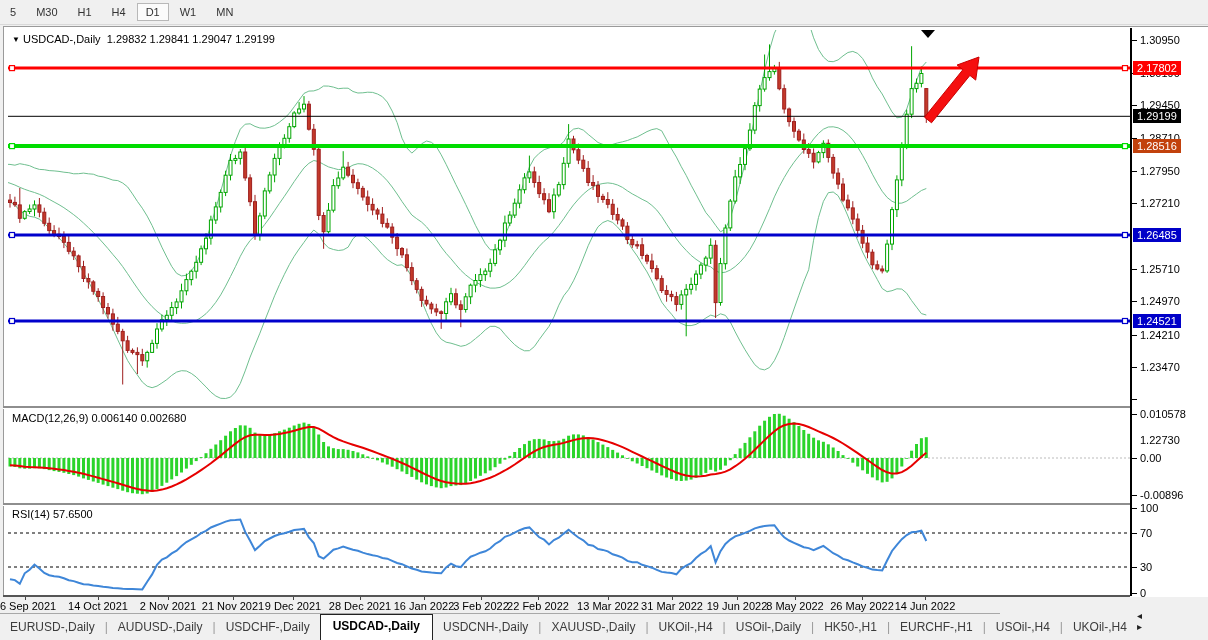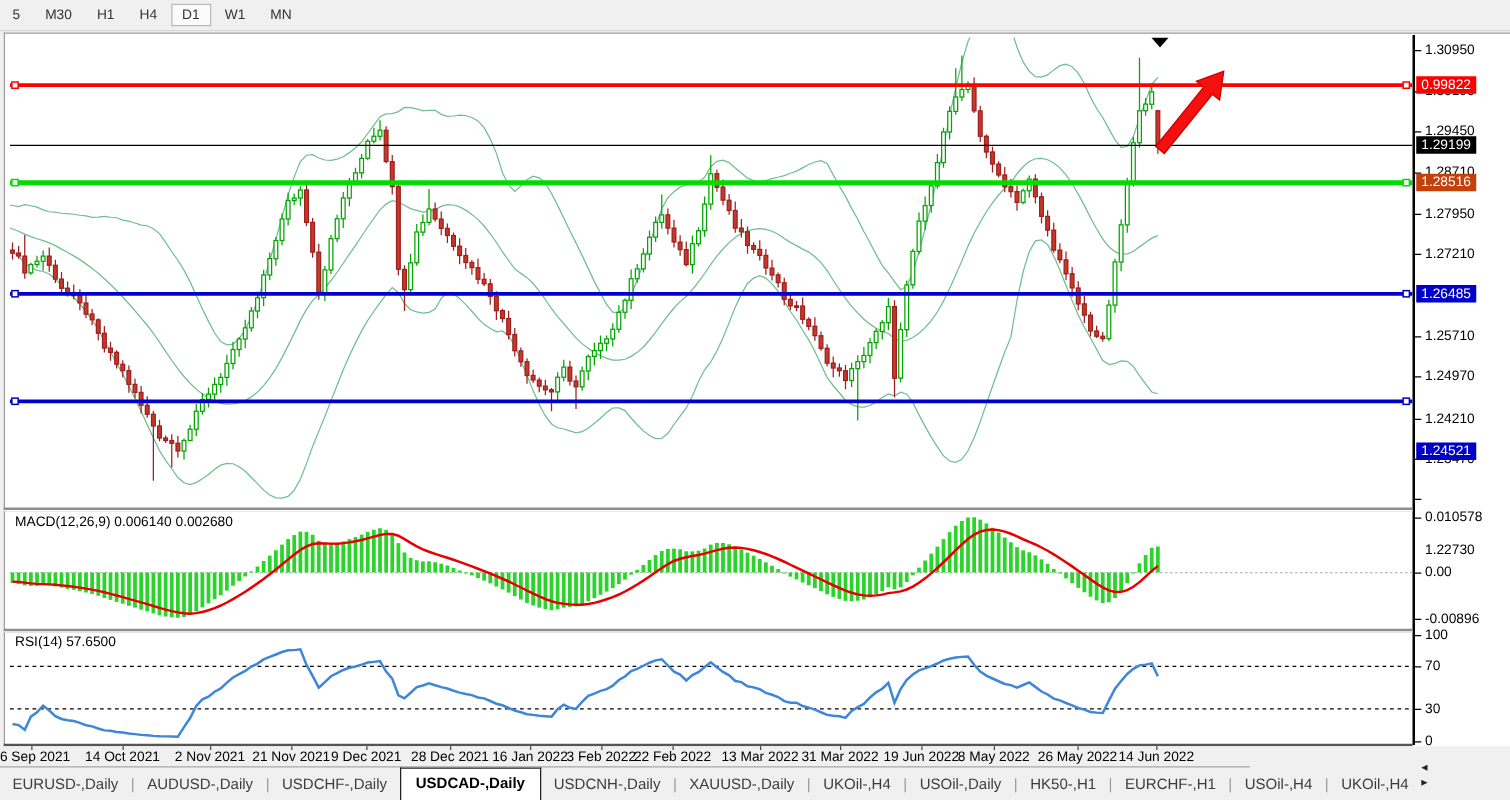--- a/index.html
+++ b/index.html
@@ -62,20 +62,21 @@
       <div class="tf-btn">H4</div>
       <div class="tf-btn active">D1</div>
       <div class="tf-btn">W1</div>
       <div class="tf-btn">MN</div>
     </div>
 
   <div id="win-bg" class="abs"></div>
   <div id="scale-bg" class="abs"></div>
   <div id="scale-border" class="abs"></div>
 
+  <div id="chart-title" class="abs"><span class="tri">▼</span> <span>USDCAD-,Daily</span>  <span>1.29832 1.29841 1.29047 1.29199</span></div>
 
   <div class="abs" id="main-plot" style="left:8px;  top:30px;  width:1122px; height:376px;"><svg width="1122" height="376" viewBox="0 0 1122 376">
         <polyline points="-12.7,133.2 -7.8,134.1 -2.9,134.3 2.0,134.4 6.9,135.2 11.8,133.7 16.7,134.6 21.6,135.7 26.5,137.9 31.4,139.4 36.3,139.7 41.2,140.6 46.1,140.9 51.0,141.4 55.9,142.2 60.8,142.7 65.7,143.8 70.6,143.7 75.5,143.1 80.4,143.8 85.3,144.2 90.2,146.1 95.1,146.9 100.0,148.4 104.9,150.1 109.8,150.6 114.7,153.0 119.6,156.9 124.5,163.9 129.4,171.4 134.3,178.2 139.2,186.1 144.1,195.5 149.0,206.4 153.9,217.2 158.8,227.1 163.7,236.4 168.6,243.3 173.5,245.9 178.4,245.3 183.3,240.9 188.2,233.9 193.1,223.0 198.0,210.5 202.9,195.0 207.8,178.6 212.7,161.5 217.6,143.7 222.5,125.9 227.4,111.3 232.3,99.2 237.2,94.2 242.1,93.8 247.0,96.4 251.9,98.0 256.8,98.2 261.7,97.3 266.6,95.4 271.5,92.1 276.4,88.2 281.3,83.4 286.2,76.8 291.1,70.1 296.0,63.4 300.9,61.1 305.8,60.9 310.7,59.3 315.6,56.0 320.5,56.1 325.4,57.1 330.3,58.7 335.2,58.2 340.1,58.2 345.0,61.5 349.9,63.0 354.8,62.8 359.7,62.2 364.6,62.4 369.5,64.0 374.4,66.7 379.3,72.1 384.2,81.1 389.1,92.5 394.0,108.2 398.9,118.0 403.8,123.1 408.7,118.8 413.6,113.8 418.5,111.0 423.4,112.3 428.3,116.5 433.2,124.8 438.1,134.3 443.0,144.4 447.9,154.6 452.8,164.3 457.7,174.4 462.6,184.7 467.5,195.3 472.4,204.5 477.3,213.6 482.2,219.7 487.1,220.0 492.0,216.3 496.9,205.9 501.8,193.9 506.7,180.4 511.6,165.7 516.5,150.7 521.4,137.0 526.3,128.2 531.2,123.3 536.1,119.7 541.0,118.0 545.9,116.4 550.8,115.8 555.7,111.8 560.6,103.3 565.5,99.1 570.4,98.2 575.3,100.1 580.2,104.4 585.1,108.4 590.0,112.5 594.9,114.4 599.8,115.4 604.7,114.4 609.6,112.9 614.5,111.8 619.4,110.5 624.3,108.6 629.2,106.9 634.1,104.3 639.0,101.6 643.9,99.6 648.8,98.6 653.7,100.8 658.6,109.9 663.5,118.9 668.4,127.1 673.3,136.7 678.2,145.4 683.1,155.2 688.0,164.2 692.9,173.5 697.8,182.5 702.7,188.4 707.6,195.3 712.5,201.8 717.4,199.1 722.3,188.1 727.2,171.3 732.1,153.1 737.0,133.3 741.9,111.6 746.8,87.1 751.7,62.8 756.6,40.1 761.5,20.0 766.4,3.2 771.3,-7.1 776.2,-12.3 781.1,-14.3 786.0,-14.4 790.9,-13.1 795.8,-10.4 800.7,-7.7 805.6,7.8 810.5,19.5 815.4,27.0 820.3,31.3 825.2,31.7 830.1,29.9 835.0,25.9 839.9,22.5 844.8,21.4 849.7,23.4 854.6,28.5 859.5,36.8 864.4,47.9 869.3,56.8 874.2,64.0 879.1,73.1 884.0,81.9 888.9,87.8 893.8,87.1 898.7,79.1 903.6,64.3 908.5,50.9 913.4,37.5 918.3,32.0 " fill="none" stroke="#6FBF8F" stroke-width="1"></polyline>
         <polyline points="-12.7,148.8 -7.8,150.0 -2.9,151.6 2.0,153.2 6.9,155.0 11.8,157.3 16.7,159.3 21.6,161.0 26.5,162.5 31.4,164.3 36.3,166.5 41.2,169.3 46.1,172.0 51.0,174.7 55.9,177.7 60.8,181.1 65.7,184.7 70.6,188.6 75.5,193.0 80.4,197.6 85.3,202.4 90.2,207.6 95.1,213.0 100.0,218.6 104.9,224.5 109.8,230.2 114.7,236.6 119.6,243.7 124.5,251.1 129.4,258.2 134.3,265.1 139.2,271.2 144.1,276.6 149.0,281.3 153.9,285.1 158.8,288.3 163.7,290.9 168.6,292.7 173.5,293.3 178.4,293.2 183.3,292.2 188.2,290.5 193.1,287.5 198.0,283.7 202.9,278.5 207.8,272.3 212.7,264.9 217.6,256.1 222.5,246.5 227.4,236.7 232.3,226.3 237.2,217.5 242.1,210.5 247.0,205.8 251.9,200.6 256.8,194.4 261.7,187.8 266.6,180.6 271.5,173.3 276.4,166.3 281.3,159.0 286.2,151.6 291.1,144.6 296.0,137.9 300.9,133.3 305.8,130.5 310.7,131.6 315.6,134.4 320.5,136.9 325.4,138.3 330.3,139.6 335.2,139.1 340.1,137.7 345.0,135.1 349.9,133.7 354.8,134.0 359.7,135.5 364.6,138.1 369.5,141.5 374.4,145.7 379.3,150.8 384.2,157.0 389.1,164.0 394.0,171.5 398.9,178.4 403.8,185.0 408.7,188.7 413.6,192.1 418.5,196.8 423.4,202.9 428.3,209.6 433.2,217.0 438.1,223.3 443.0,228.8 447.9,234.7 452.8,240.3 457.7,244.9 462.6,248.7 467.5,252.0 472.4,254.5 477.3,256.7 482.2,258.1 487.1,258.1 492.0,257.4 496.9,255.1 501.8,251.9 506.7,247.6 511.6,242.0 516.5,235.7 521.4,228.9 526.3,222.4 531.2,216.4 536.1,211.3 541.0,207.2 545.9,201.7 550.8,195.5 555.7,188.8 560.6,181.5 565.5,174.9 570.4,169.2 575.3,164.1 580.2,160.0 585.1,156.8 590.0,154.6 594.9,153.5 599.8,152.9 604.7,153.5 609.6,155.0 614.5,157.4 619.4,160.8 624.3,163.9 629.2,166.5 634.1,169.3 639.0,171.7 643.9,175.4 648.8,180.1 653.7,186.5 658.6,194.2 663.5,201.6 668.4,208.8 673.3,215.1 678.2,220.4 683.1,225.4 688.0,229.3 692.9,232.6 697.8,235.2 702.7,236.8 707.6,240.9 712.5,242.8 717.4,242.2 722.3,240.0 727.2,236.6 732.1,232.1 737.0,226.5 741.9,219.6 746.8,210.9 751.7,200.8 756.6,190.0 761.5,178.7 766.4,166.9 771.3,156.6 776.2,147.6 781.1,139.4 786.0,132.3 790.9,126.0 795.8,120.6 800.7,116.0 805.6,109.0 810.5,103.4 815.4,99.2 820.3,97.0 825.2,96.8 830.1,97.8 835.0,100.4 839.9,104.3 844.8,109.9 849.7,117.0 854.6,125.3 859.5,134.3 864.4,144.2 869.3,153.2 874.2,161.3 879.1,167.4 884.0,171.3 888.9,173.3 893.8,173.1 898.7,171.2 903.6,167.5 908.5,164.0 913.4,160.5 918.3,158.5 " fill="none" stroke="#6FBF8F" stroke-width="1"></polyline>
         <polyline points="-12.7,164.4 -7.8,166.0 -2.9,168.9 2.0,171.9 6.9,174.8 11.8,180.9 16.7,184.0 21.6,186.3 26.5,187.2 31.4,189.2 36.3,193.4 41.2,198.1 46.1,203.2 51.0,208.0 55.9,213.2 60.8,219.4 65.7,225.6 70.6,233.5 75.5,242.9 80.4,251.4 85.3,260.7 90.2,269.2 95.1,279.1 100.0,288.7 104.9,299.0 109.8,309.8 114.7,320.3 119.6,330.5 124.5,338.3 129.4,345.0 134.3,352.0 139.2,356.2 144.1,357.7 149.0,356.1 153.9,353.0 158.8,349.6 163.7,345.4 168.6,342.1 173.5,340.7 178.4,341.0 183.3,343.4 188.2,347.0 193.1,352.0 198.0,356.9 202.9,362.1 207.8,366.0 212.7,368.3 217.6,368.5 222.5,367.1 227.4,362.1 232.3,353.4 237.2,340.9 242.1,327.1 247.0,315.1 251.9,303.2 256.8,290.5 261.7,278.2 266.6,265.8 271.5,254.6 276.4,244.3 281.3,234.7 286.2,226.3 291.1,219.0 296.0,212.3 300.9,205.5 305.8,200.0 310.7,204.0 315.6,212.8 320.5,217.8 325.4,219.5 330.3,220.5 335.2,219.9 340.1,217.2 345.0,208.7 349.9,204.4 354.8,205.2 359.7,208.7 364.6,213.7 369.5,219.0 374.4,224.8 379.3,229.5 384.2,232.8 389.1,235.4 394.0,234.8 398.9,238.8 403.8,246.8 408.7,258.5 413.6,270.4 418.5,282.5 423.4,293.6 428.3,302.8 433.2,309.2 438.1,312.2 443.0,313.2 447.9,314.7 452.8,316.3 457.7,315.3 462.6,312.6 467.5,308.6 472.4,304.6 477.3,299.9 482.2,296.4 487.1,296.3 492.0,298.5 496.9,304.4 501.8,309.8 506.7,314.7 511.6,318.4 516.5,320.8 521.4,320.7 526.3,316.6 531.2,309.6 536.1,302.9 541.0,296.4 545.9,287.0 550.8,275.2 555.7,265.8 560.6,259.6 565.5,250.8 570.4,240.3 575.3,228.1 580.2,215.7 585.1,205.3 590.0,196.8 594.9,192.5 599.8,190.5 604.7,192.5 609.6,197.1 614.5,203.0 619.4,211.1 624.3,219.2 629.2,226.0 634.1,234.2 639.0,241.9 643.9,251.2 648.8,261.6 653.7,272.1 658.6,278.6 663.5,284.2 668.4,290.4 673.3,293.5 678.2,295.5 683.1,295.6 688.0,294.4 692.9,291.6 697.8,288.0 702.7,285.1 707.6,286.6 712.5,283.8 717.4,285.4 722.3,292.0 727.2,301.9 732.1,311.1 737.0,319.7 741.9,327.5 746.8,334.7 751.7,338.8 756.6,339.9 761.5,337.5 766.4,330.6 771.3,320.3 776.2,307.4 781.1,293.2 786.0,279.0 790.9,265.2 795.8,251.6 800.7,239.7 805.6,210.2 810.5,187.4 815.4,171.4 820.3,162.7 825.2,162.0 830.1,165.7 835.0,174.8 839.9,186.0 844.8,198.4 849.7,210.5 854.6,222.0 859.5,231.8 864.4,240.4 869.3,249.5 874.2,258.5 879.1,261.7 884.0,260.7 888.9,258.8 893.8,259.1 898.7,263.2 903.6,270.6 908.5,277.1 913.4,283.6 918.3,285.0 " fill="none" stroke="#6FBF8F" stroke-width="1"></polyline>
         <g>
           <line x1="2" y1="164.0" x2="2" y2="177.6" stroke="#9E1F1F" stroke-width="1"></line>
           <rect x="0.5" y="170.1" width="3" height="2.4" fill="#C43A2A" stroke="#9E1F1F" stroke-width="1"></rect>
         </g>
         <g>
@@ -1062,25 +1063,25 @@
       <div class="tick-dash" style="top: 268.95px;"></div>
       <div class="tick-label" style="top: 263.95px;">1.25710</div>
       <div class="tick-dash" style="top: 301.335px;"></div>
       <div class="tick-label" style="top: 296.335px;">1.24970</div>
       <div class="tick-dash" style="top: 334.595px;"></div>
       <div class="tick-label" style="top: 329.595px;">1.24210</div>
       <div class="tick-dash" style="top: 366.98px;"></div>
       <div class="tick-label" style="top: 361.98px;">1.23470</div>
       <div class="tick-dash" style="top: 399.365px;"></div>
       <div class="tick-label" style="top: 394.365px; margin-top: 41px;">1.22730</div>
-      <div class="badge" style="top: 61.0744px; background: rgb(255, 0, 0); color: rgb(255, 255, 255);">0.99822</div>
+      <div class="badge" style="top: 61.0744px; background: rgb(255, 0, 0); color: rgb(255, 255, 255);">2.17802</div>
       <div class="badge" style="top: 109.258px; background: rgb(0, 0, 0); color: rgb(255, 255, 255);">1.29199</div>
       <div class="badge" style="top: 139.149px; background: #c2410c; color: rgb(255, 255, 255);">1.28516</div>
       <div class="badge" style="top: 228.033px; background: rgb(0, 0, 200); color: rgb(255, 255, 255);">1.26485</div>
-      <div class="badge" style="top: 313.985px; background: rgb(0, 0, 200); color: rgb(255, 255, 255); margin-top: 40px;">1.24521</div>
+      <div class="badge" style="top: 313.985px; background: rgb(0, 0, 200); color: rgb(255, 255, 255);">1.24521</div>
       <div class="tick-dash" style="top: 413.996px;"></div>
       <div class="tick-label" style="top: 408.996px;">0.010578</div>
       <div class="tick-dash" style="top: 458px;"></div>
       <div class="tick-label" style="top: 453px;">0.00</div>
       <div class="tick-dash" style="top: 495.274px;"></div>
       <div class="tick-label" style="top: 490.274px;">-0.00896</div>
       <div class="tick-dash" style="top: 507.5px;"></div>
       <div class="tick-label" style="top: 502.5px;">100</div>
       <div class="tick-dash" style="top: 533px;"></div>
       <div class="tick-label" style="top: 528px;">70</div>

